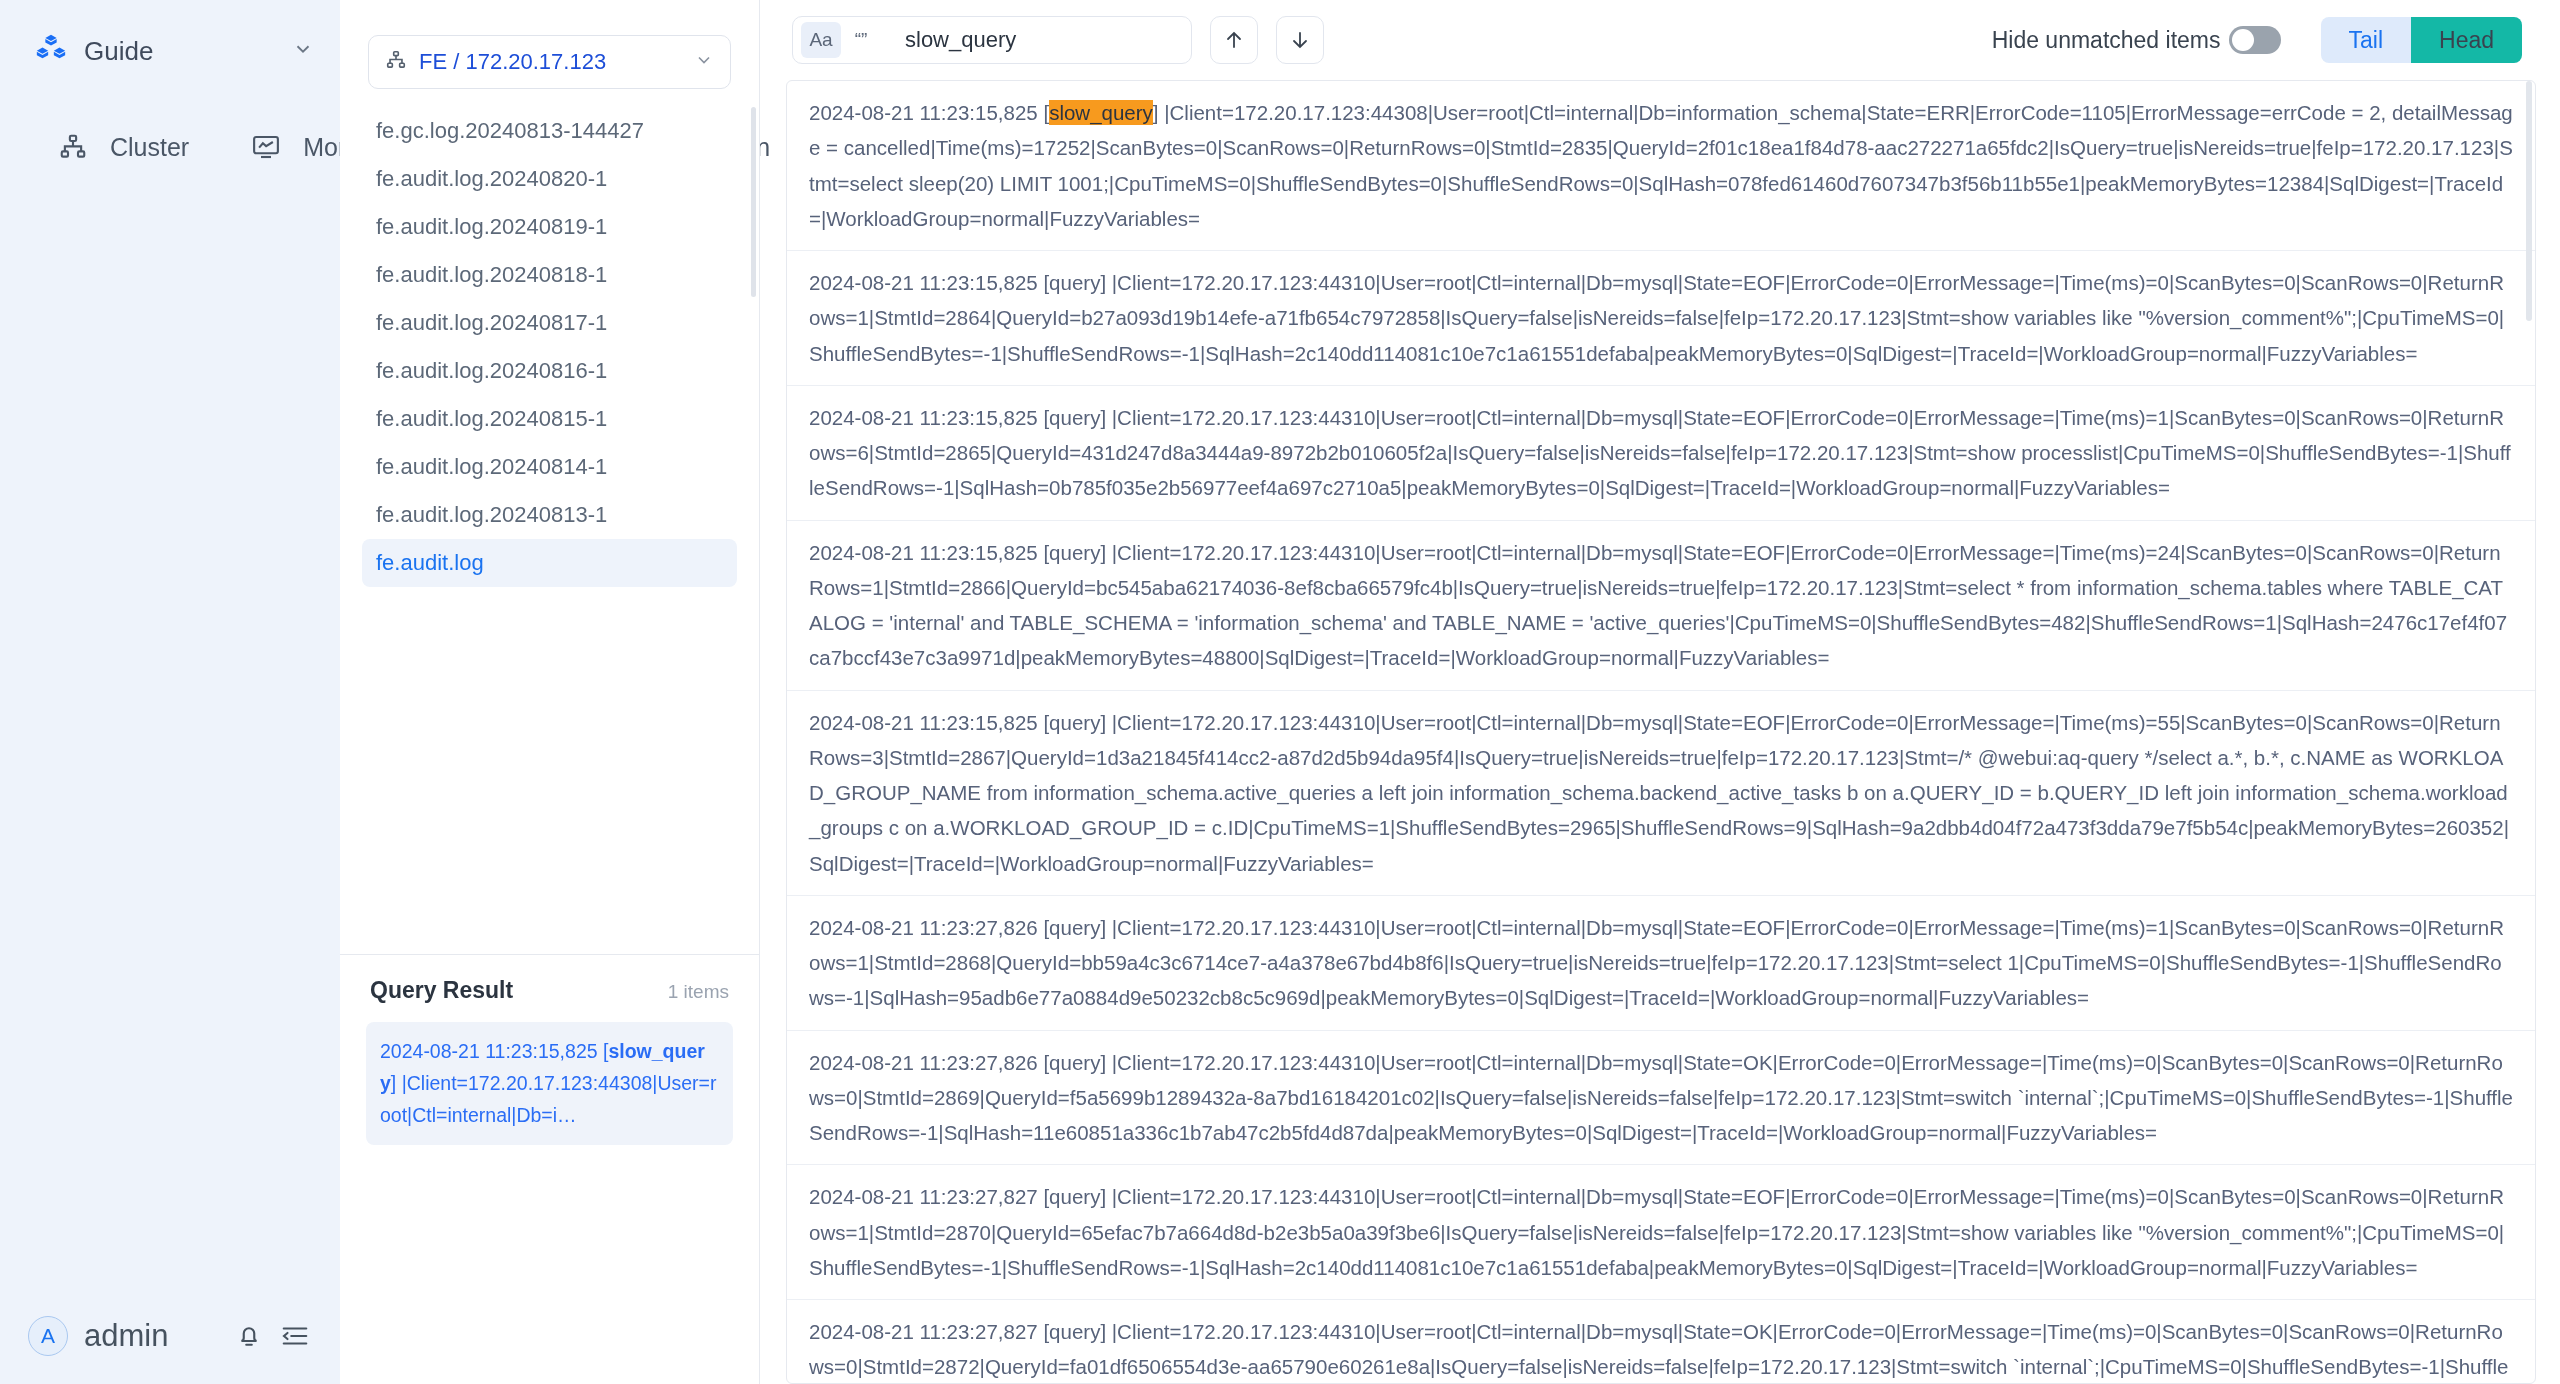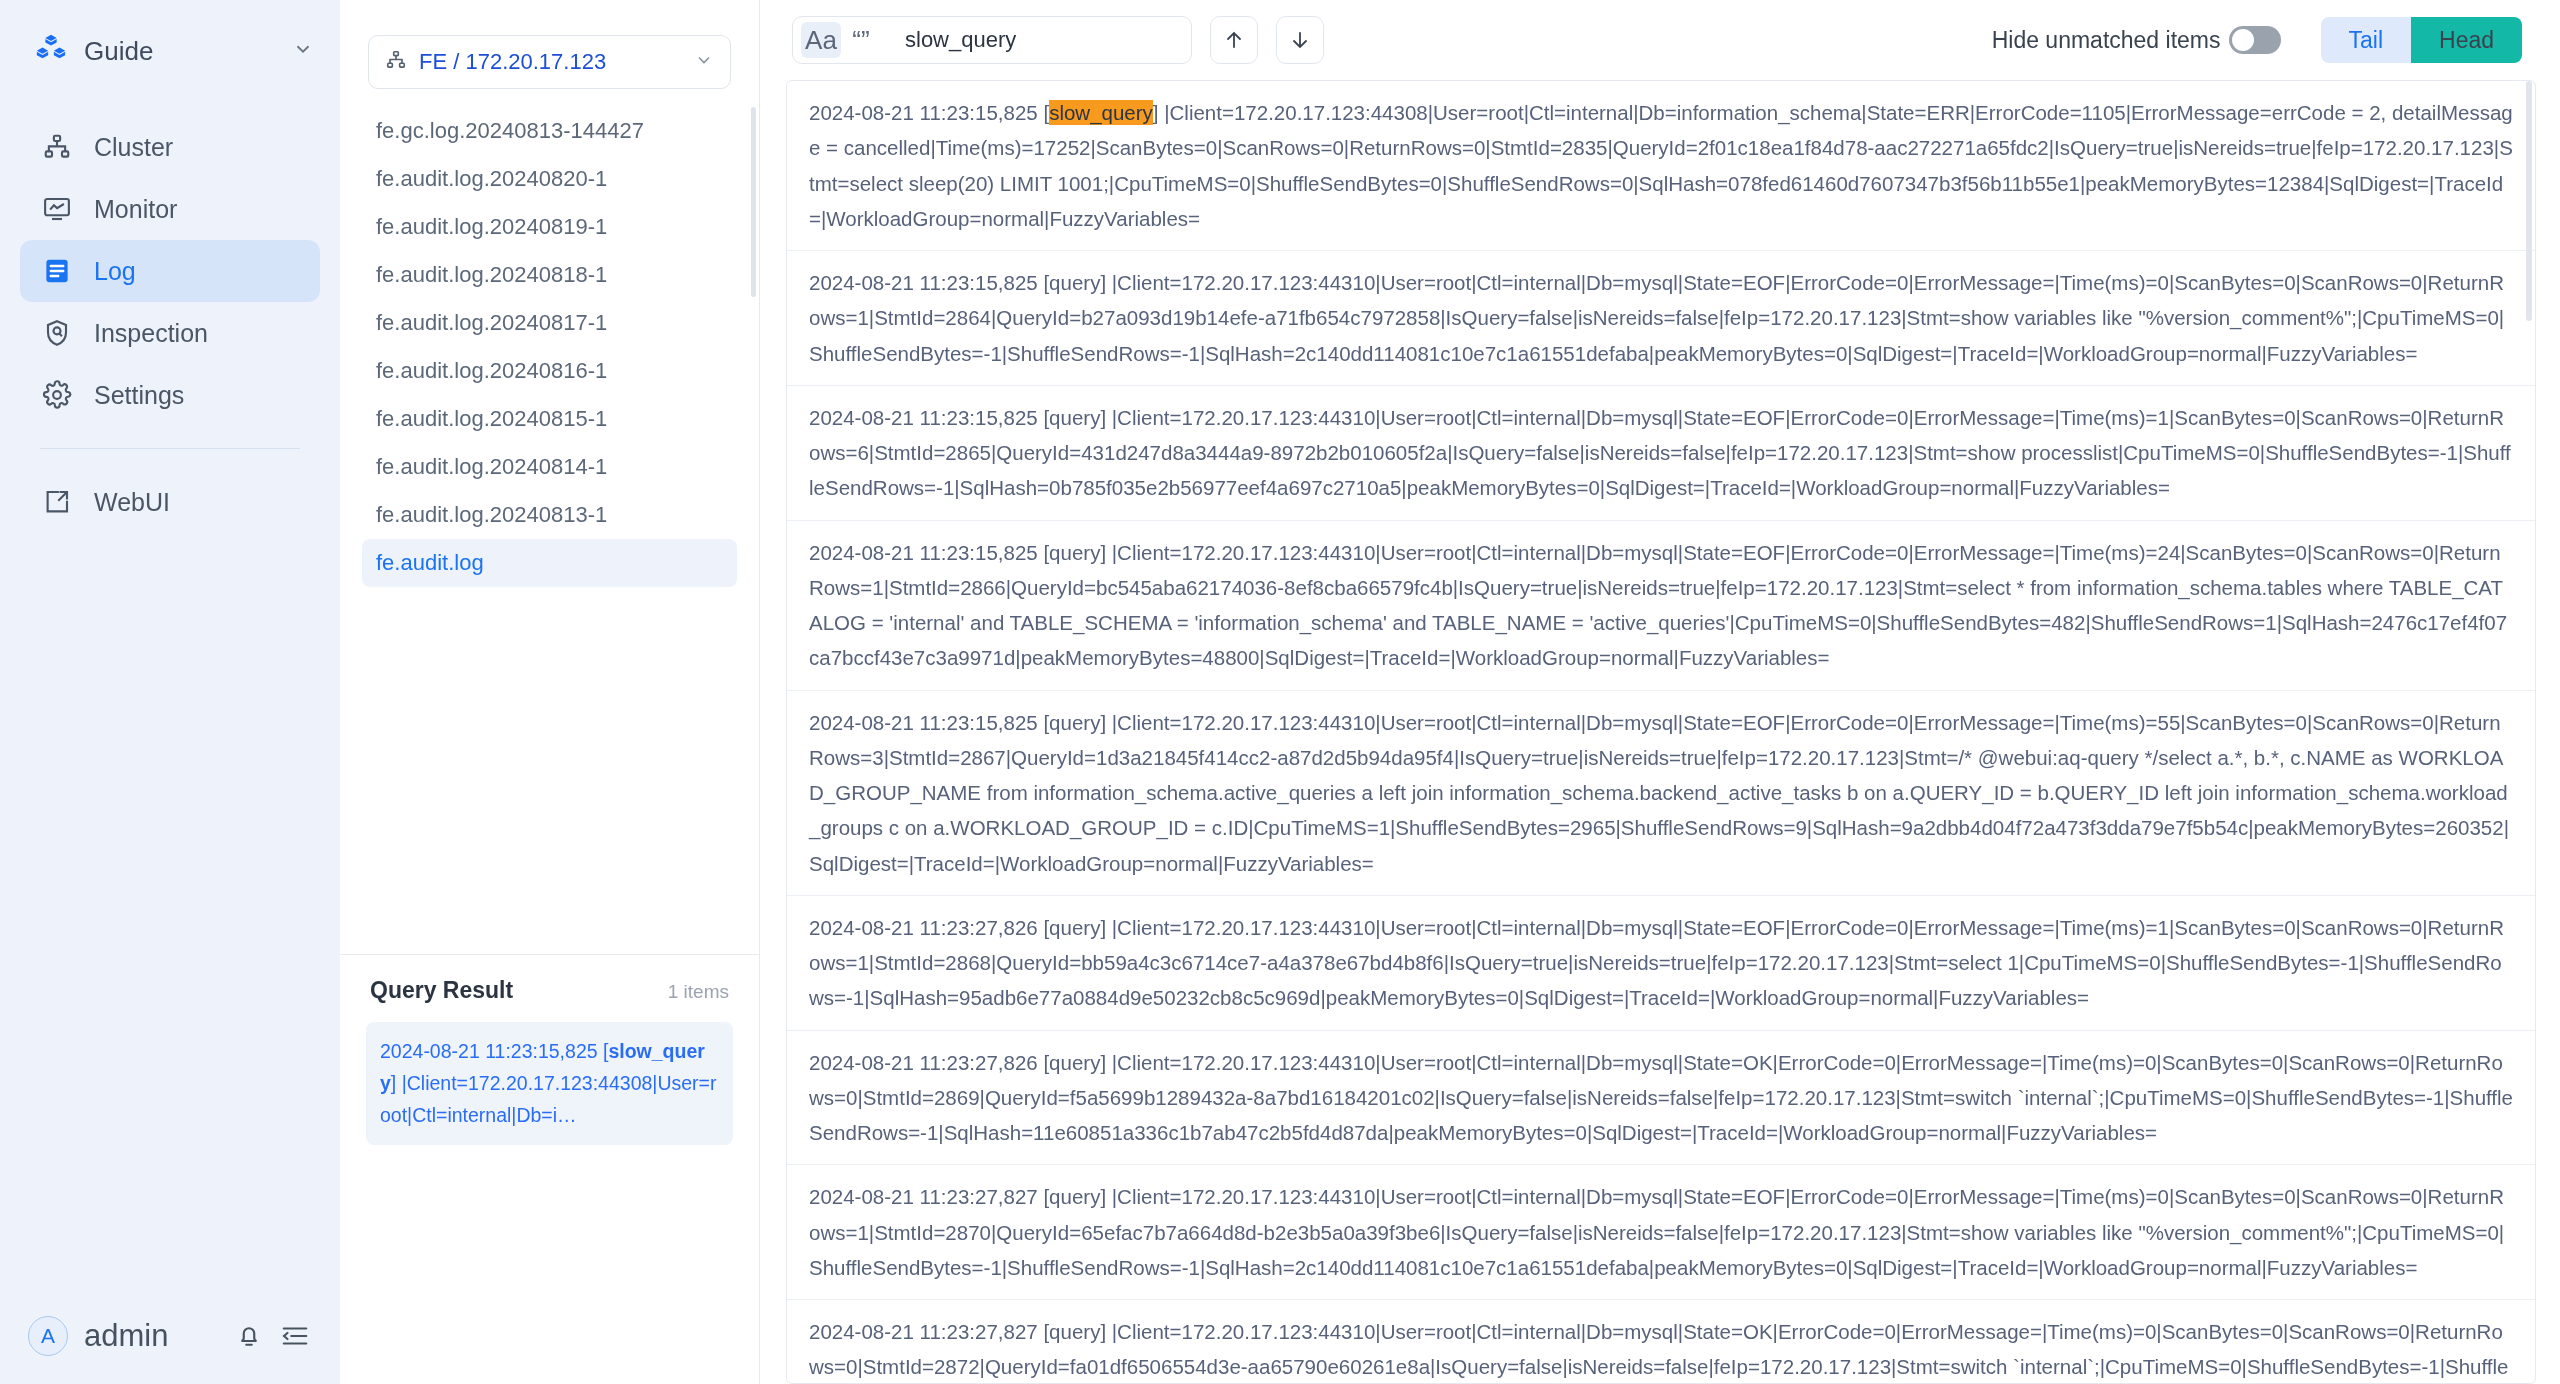--- a/index.html
+++ b/index.html
@@ -23,21 +23,21 @@
   .brand {
     display: flex; align-items: center;
     height: 58px; margin: 22px 26px 0 34px;
     gap: 16px;
   }
   .brand-label {
     font-size: 26px; color: #3f4a5c; font-weight: 400;
     flex: 1;
   }
   .chev { color: #6b7685; }
-  .nav { margin-top: 26px; display: flex; flex-direction: column; }
+  .nav { margin-top: 26px; display: flex; flex-direction: row; padding-left: 16px; }
   .nav-item {
     display: flex; align-items: center; gap: 22px;
     height: 62px; margin: 0 20px; padding-left: 22px;
     border-radius: 12px; cursor: pointer;
   }
   .nav-item .lbl { font-size: 25px; color: #4a5666; }
   .nav-item.active { background: #d6e4f9; }
   .nav-item.active .lbl { color: #1a73f0; }
   .nav-sep {
     height: 1px; background: #d7e0ee;
@@ -115,21 +115,21 @@
     padding: 0 38px 0 32px; gap: 18px; flex: 0 0 80px;
   }
   .searchbox {
     width: 400px; height: 48px;
     border: 1px solid #e2e6ee; border-radius: 10px;
     display: flex; align-items: center; padding: 0 12px 0 8px;
   }
   .sbtn {
     height: 36px; min-width: 40px; padding: 0 10px;
     border-radius: 6px; display: flex; align-items: center; justify-content: center;
-    font-size: 26px; color: #5b6678; cursor: pointer;
+    font-size: 19px; color: #5b6678; cursor: pointer;
   }
   .sbtn.on { background: #e9eff9; }
   .sdiv { width: 1px; height: 26px; background: #e2e6ee; margin: 0 12px; }
   .sinput {
     flex: 1; border: none; outline: none;
     font-size: 22px; color: #2b3440; background: transparent;
     font-family: "Liberation Sans", sans-serif;
   }
   .navbtn {
     width: 48px; height: 48px; border: 1px solid #e2e6ee;

